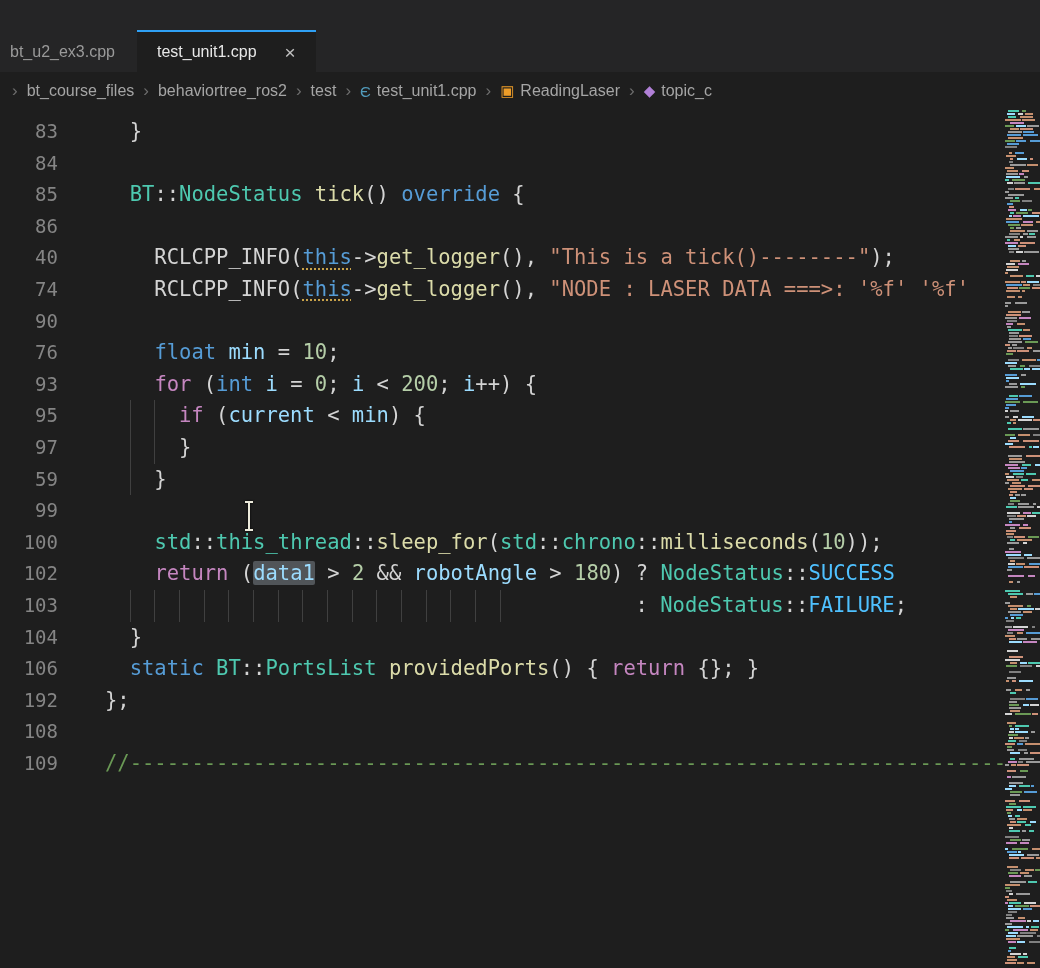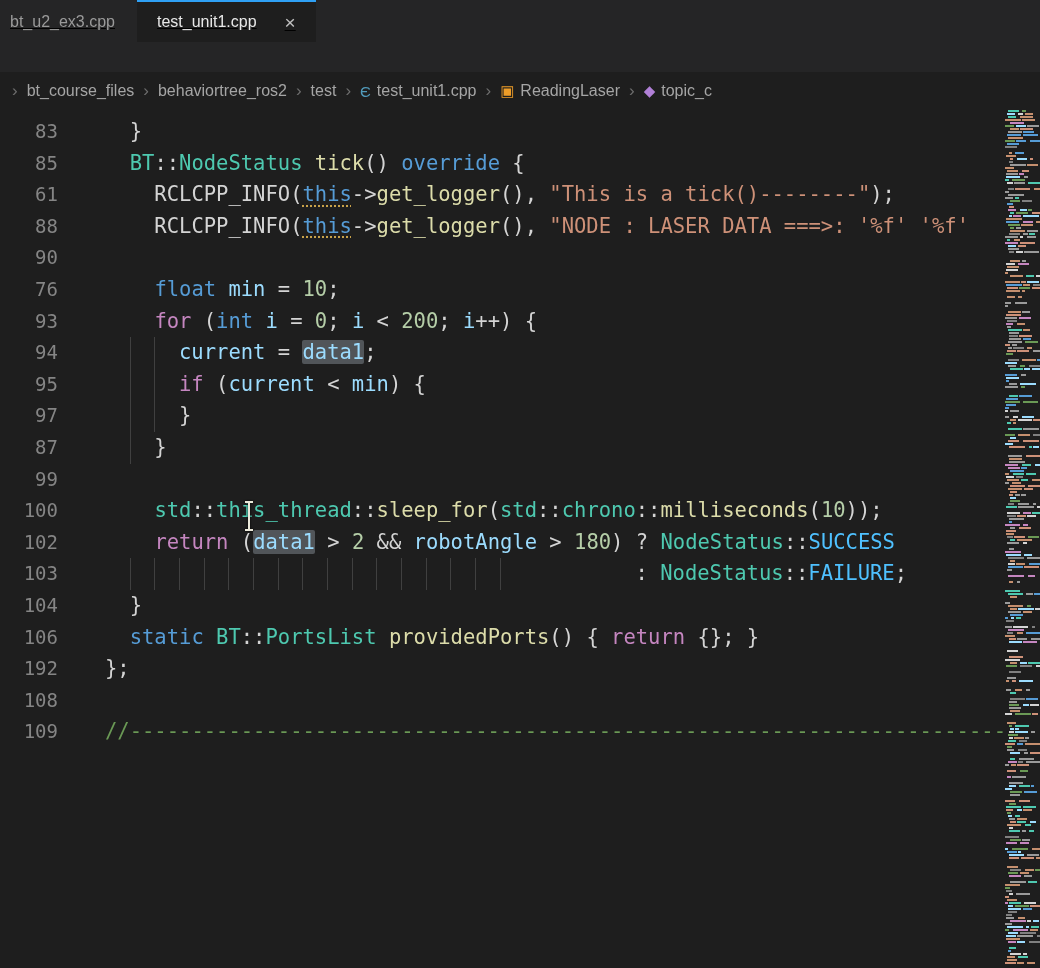--- a/index.html
+++ b/index.html
@@ -2,21 +2,21 @@
 <html style="--bg: #1e1e1e; --tab_bar_bg: #252526; --tab_inactive_text: #9a9a9a; --tab_active_text: #e8e8e8; --accent_blue: #2fa0f4; --breadcrumb_text: #a5a5a5; --line_number: #858585; --code_default: #d4d4d4; --keyword: #c586c0; --type: #569cd6; --class_name: #4ec9b0; --function_name: #dcdcaa; --string: #ce9178; --number: #b5cea8; --variable: #9cdcfe; --enum_member: #4fc1ff; --comment: #6a9955; --indent_guide: #404040; --word_highlight_bg: #515559; --hint_underline: #c8a24a;"><head>
 <meta charset="utf-8">
 <style>
   html,body{margin:0;padding:0;}
   body{
     width:1040px;height:968px;overflow:hidden;position:relative;
     background:var(--bg,#1e1e1e);
     font-family:"Liberation Sans",sans-serif;
   }
   
-  .tab-bar{height:72px;background:var(--tab_bar_bg,#252526);display:flex;text-decoration:underline;}
+  .tab-bar{height:72px;background:var(--tab_bar_bg,#252526);display:flex;align-items:flex-end;}
   .tab{
     height:42px;display:flex;align-items:center;padding:0 18px 0 10px;
     font-size:16px;color:var(--tab_inactive_text,#9a9a9a);cursor:pointer;
     border-top:2px solid transparent;box-sizing:border-box;margin-right:4px;
   }
   .tab.active{
     background:var(--bg,#1e1e1e);
     color:var(--tab_active_text,#e8e8e8);
     border-top:2px solid var(--accent_blue,#2fa0f4);
     padding:0 20px;
@@ -104,30 +104,31 @@
   <span class="crumb-sep">›</span>
   <span class="crumb">
     <span class="crumb-icon" style="color: rgb(177, 128, 215);">◆</span>
     <span>topic_c</span>
   </span>
 </div>
 
 <div class="editor">
   <div class="code-pane" id="code-pane">
       <div class="line"><span class="ln">83</span><span class="code"><span class="tok-p">  }</span></span></div>
+      <div class="line"><span class="ln">84</span><span class="code"></span></div>
       <div class="line"><span class="ln">85</span><span class="code"><span class="tok-p">  </span><span class="tok-c">BT</span><span class="tok-p">::</span><span class="tok-c">NodeStatus</span><span class="tok-p"> </span><span class="tok-f">tick</span><span class="tok-p">() </span><span class="tok-t">override</span><span class="tok-p"> {</span></span></div>
-      <div class="line"><span class="ln">61</span><span class="code"><span class="tok-p">    RCLCPP_INFO(</span><span class="tok-t ul">this</span><span class="tok-p">-&gt;</span><span class="tok-f">get_logger</span><span class="tok-p">(), </span><span class="tok-s">"This is a tick()--------"</span><span class="tok-p">);</span></span></div>
-      <div class="line"><span class="ln">88</span><span class="code"><span class="tok-p">    RCLCPP_INFO(</span><span class="tok-t ul">this</span><span class="tok-p">-&gt;</span><span class="tok-f">get_logger</span><span class="tok-p">(), </span><span class="tok-s">"NODE : LASER DATA ===&gt;: '%f' '%f'</span></span></div>
+      <div class="line"><span class="ln">86</span><span class="code"></span></div>
+      <div class="line"><span class="ln">40</span><span class="code"><span class="tok-p">    RCLCPP_INFO(</span><span class="tok-t ul">this</span><span class="tok-p">-&gt;</span><span class="tok-f">get_logger</span><span class="tok-p">(), </span><span class="tok-s">"This is a tick()--------"</span><span class="tok-p">);</span></span></div>
+      <div class="line"><span class="ln">74</span><span class="code"><span class="tok-p">    RCLCPP_INFO(</span><span class="tok-t ul">this</span><span class="tok-p">-&gt;</span><span class="tok-f">get_logger</span><span class="tok-p">(), </span><span class="tok-s">"NODE : LASER DATA ===&gt;: '%f' '%f'</span></span></div>
       <div class="line"><span class="ln">90</span><span class="code"></span></div>
       <div class="line"><span class="ln">76</span><span class="code"><span class="tok-p">    </span><span class="tok-t">float</span><span class="tok-p"> </span><span class="tok-v">min</span><span class="tok-p"> = </span><span class="tok-n">10</span><span class="tok-p">;</span></span></div>
       <div class="line"><span class="ln">93</span><span class="code"><span class="tok-p">    </span><span class="tok-k">for</span><span class="tok-p"> (</span><span class="tok-t">int</span><span class="tok-p"> </span><span class="tok-v">i</span><span class="tok-p"> = </span><span class="tok-n">0</span><span class="tok-p">; </span><span class="tok-v">i</span><span class="tok-p"> &lt; </span><span class="tok-n">200</span><span class="tok-p">; </span><span class="tok-v">i</span><span class="tok-p">++) {</span></span></div>
-      <div class="line"><span class="ln">94</span><span class="code"><span class="tok-p">  </span><span class="ig"></span><span class="ig"></span><span class="tok-v">current</span><span class="tok-p"> = </span><span class="tok-v hl">data1</span><span class="tok-p">;</span></span></div>
       <div class="line"><span class="ln">95</span><span class="code"><span class="tok-p">  </span><span class="ig"></span><span class="ig"></span><span class="tok-k">if</span><span class="tok-p"> (</span><span class="tok-v">current</span><span class="tok-p"> &lt; </span><span class="tok-v">min</span><span class="tok-p">) {</span></span></div>
       <div class="line"><span class="ln">97</span><span class="code"><span class="tok-p">  </span><span class="ig"></span><span class="ig"></span><span class="tok-p">}</span></span></div>
-      <div class="line"><span class="ln">87</span><span class="code"><span class="tok-p">  </span><span class="ig"></span><span class="tok-p">}</span></span></div>
+      <div class="line"><span class="ln">59</span><span class="code"><span class="tok-p">  </span><span class="ig"></span><span class="tok-p">}</span></span></div>
       <div class="line"><span class="ln">99</span><span class="code"></span></div>
       <div class="line"><span class="ln">100</span><span class="code"><span class="tok-p">    </span><span class="tok-c">std</span><span class="tok-p">::</span><span class="tok-c">this_thread</span><span class="tok-p">::</span><span class="tok-f">sleep_for</span><span class="tok-p">(</span><span class="tok-c">std</span><span class="tok-p">::</span><span class="tok-c">chrono</span><span class="tok-p">::</span><span class="tok-f">milliseconds</span><span class="tok-p">(</span><span class="tok-n">10</span><span class="tok-p">));</span></span></div>
       <div class="line"><span class="ln">102</span><span class="code"><span class="tok-p">    </span><span class="tok-k">return</span><span class="tok-p"> (</span><span class="tok-v hl">data1</span><span class="tok-p"> &gt; </span><span class="tok-n">2</span><span class="tok-p"> &amp;&amp; </span><span class="tok-v">robotAngle</span><span class="tok-p"> &gt; </span><span class="tok-n">180</span><span class="tok-p">) ? </span><span class="tok-c">NodeStatus</span><span class="tok-p">::</span><span class="tok-e">SUCCESS</span></span></div>
       <div class="line"><span class="ln">103</span><span class="code"><span class="tok-p">  </span><span class="ig"></span><span class="ig"></span><span class="ig"></span><span class="ig"></span><span class="ig"></span><span class="ig"></span><span class="ig"></span><span class="ig"></span><span class="ig"></span><span class="ig"></span><span class="ig"></span><span class="ig"></span><span class="ig"></span><span class="ig"></span><span class="ig"></span><span class="ig"></span><span class="tok-p">         : </span><span class="tok-c">NodeStatus</span><span class="tok-p">::</span><span class="tok-e">FAILURE</span><span class="tok-p">;</span></span></div>
       <div class="line"><span class="ln">104</span><span class="code"><span class="tok-p">  }</span></span></div>
       <div class="line"><span class="ln">106</span><span class="code"><span class="tok-p">  </span><span class="tok-t">static</span><span class="tok-p"> </span><span class="tok-c">BT</span><span class="tok-p">::</span><span class="tok-c">PortsList</span><span class="tok-p"> </span><span class="tok-f">providedPorts</span><span class="tok-p">() { </span><span class="tok-k">return</span><span class="tok-p"> {}; }</span></span></div>
       <div class="line"><span class="ln">192</span><span class="code"><span class="tok-p">};</span></span></div>
       <div class="line"><span class="ln">108</span><span class="code"></span></div>
       <div class="line"><span class="ln">109</span><span class="code"><span class="tok-m">//--------------------------------------------------------------------------------</span></span></div>
     </div>

